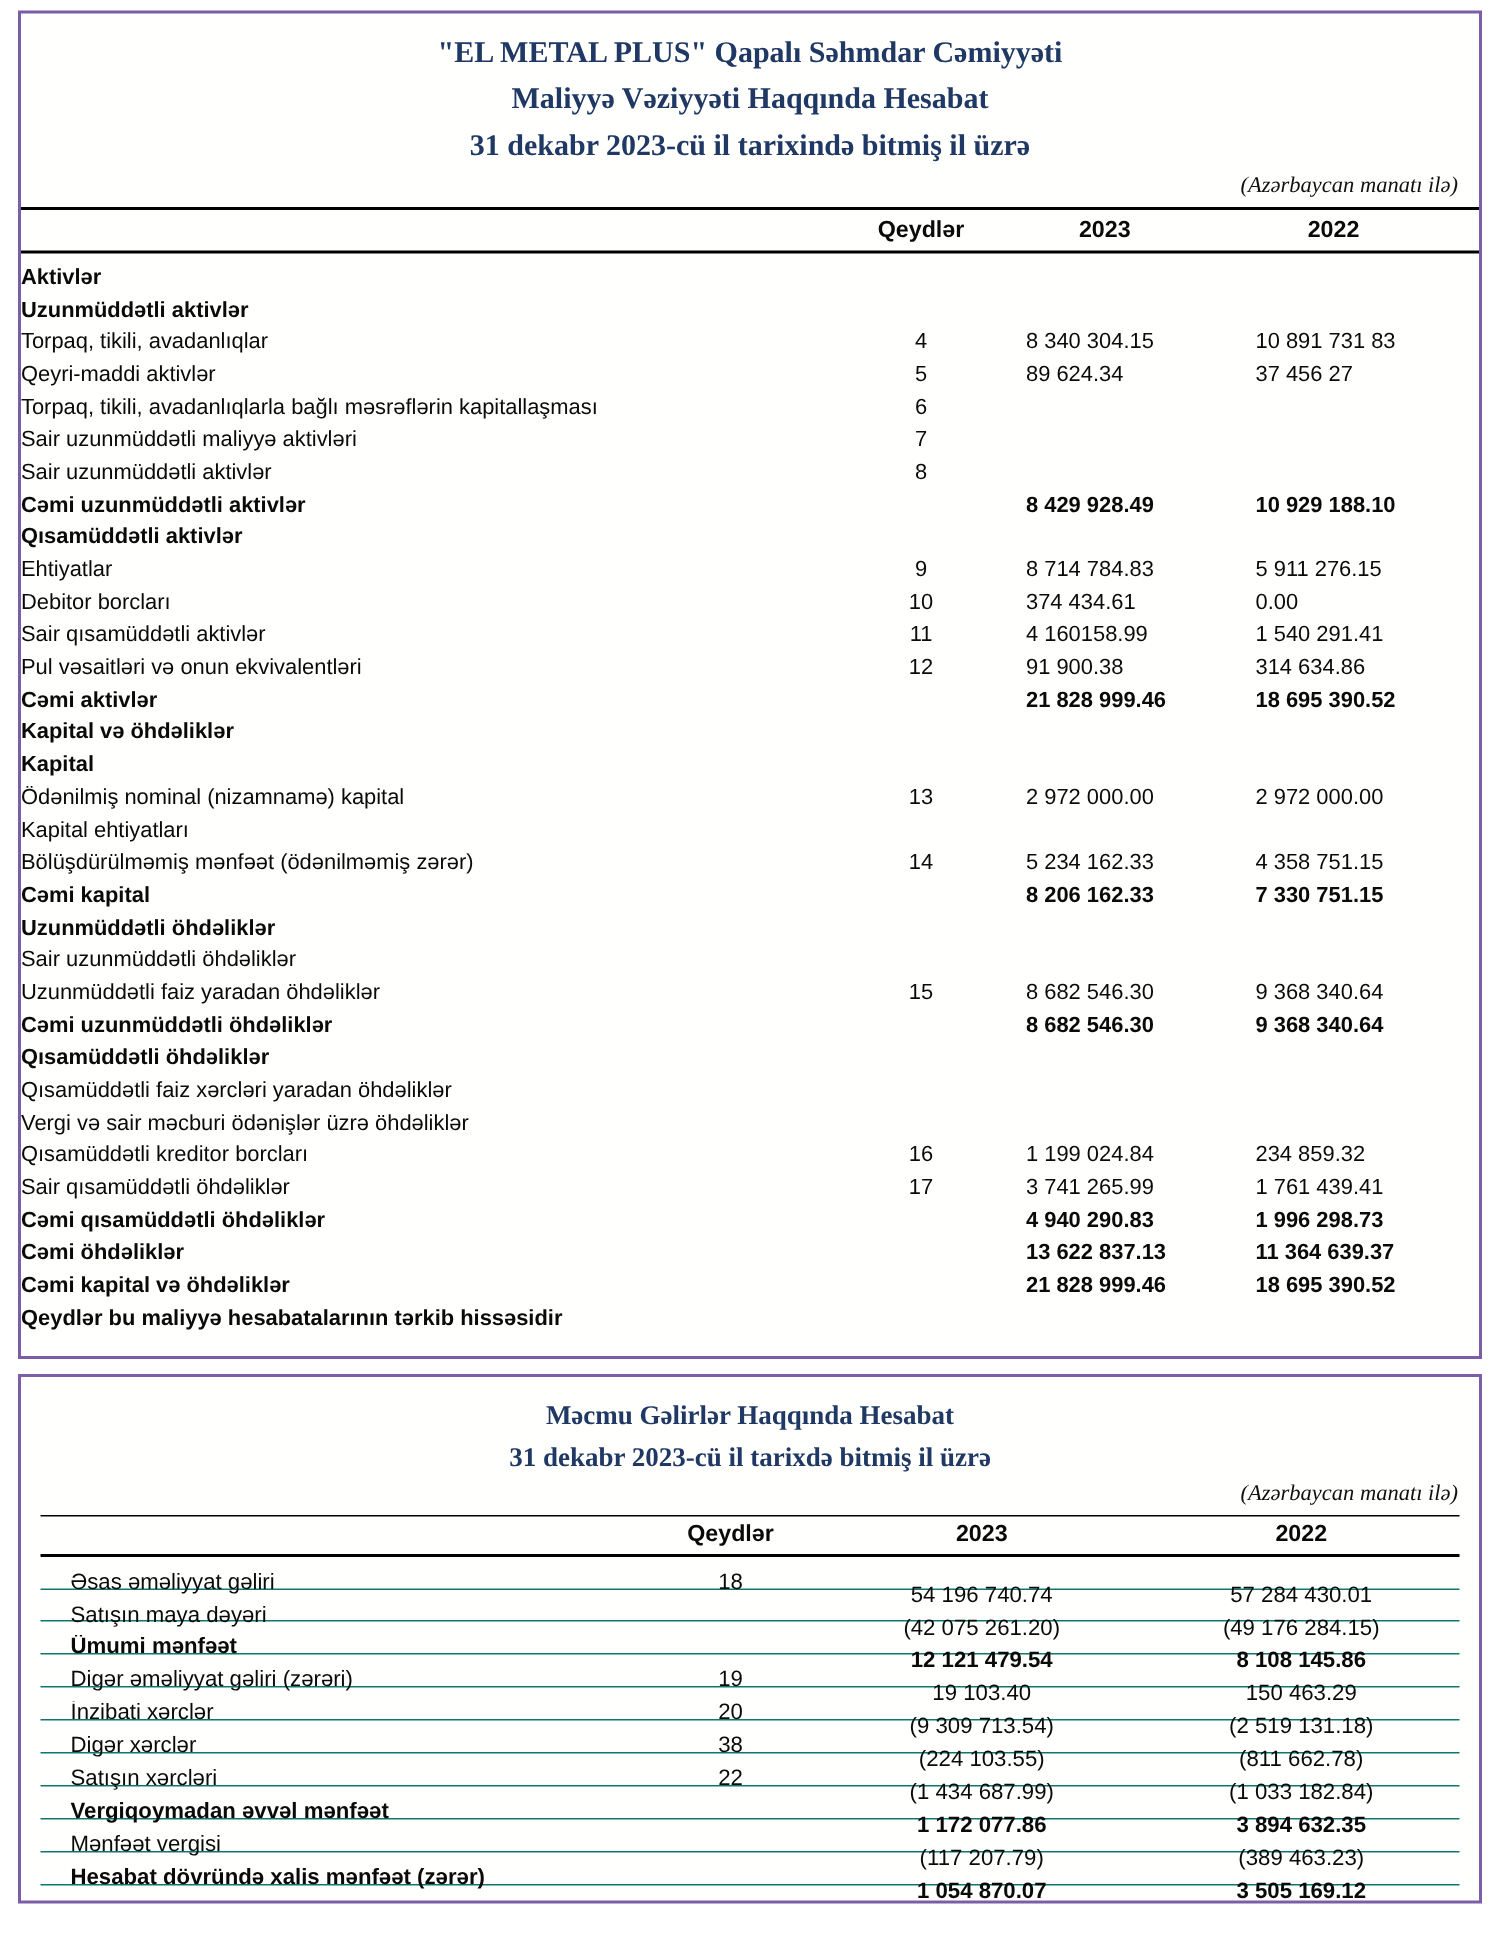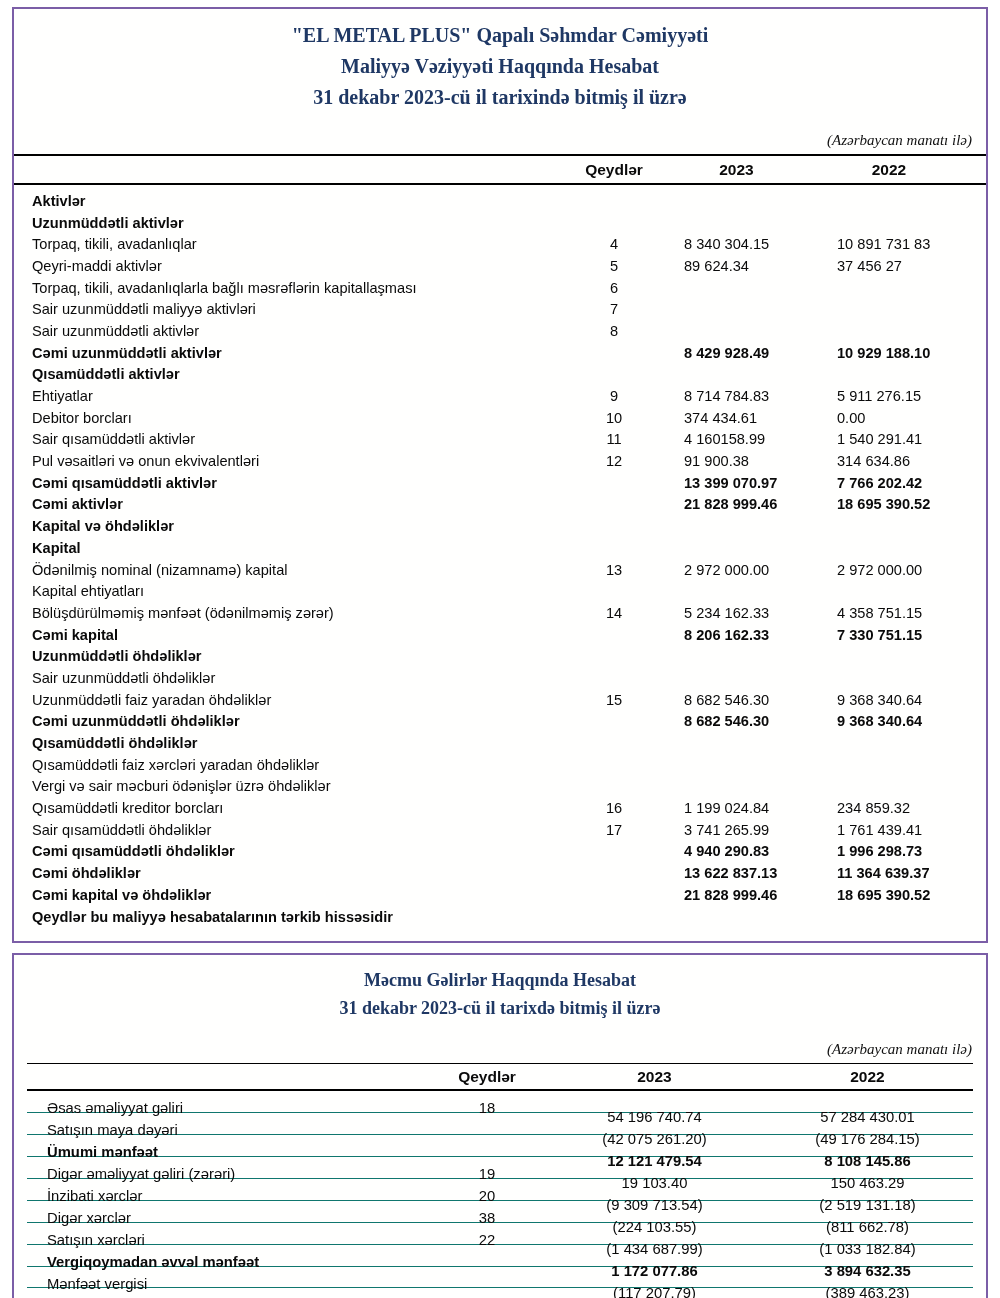--- a/index.html
+++ b/index.html
@@ -2,31 +2,31 @@
 <html><head>
 <meta charset="utf-8">
 <style>
   html,body{margin:0;padding:0;width:1000px;height:1298px;overflow:hidden;background:#ffffff;}
   body{font-family:"Liberation Sans", sans-serif;color:#0a0a0a;padding-top:7px;box-sizing:border-box;}
   .stmt-box{border:2.5px solid #7b5ea7;margin:0 12px;background:#fffffe;box-sizing:border-box;}
   .titles{text-align:center;padding-top:11px;}
   .title-line{font-family:"Liberation Serif", serif;font-weight:bold;font-size:20px;line-height:31px;color:#1f3864;}
   .box2 .title-line{font-size:18px;line-height:28px;text-align:center;}
   .currency-note{height:22px;line-height:22px;text-align:right;padding-right:14px;
-    font-family:"Liberation Serif", serif;font-style:italic;font-size:15px;color:#111;margin-top:16px;}
+    font-family:"Liberation Serif", serif;font-style:italic;font-size:15px;color:#111;}
   
   .s1-header{margin-top:3px;border-top:2px solid #000;border-bottom:2px solid #000;height:27px;
     display:grid;grid-template-columns:555px 90px 155px 1fr;align-items:center;font-weight:bold;font-size:15.5px;}
   .s1-header .h-notes{text-align:center;}
   .s1-header .h-2023{text-align:center;}
   .s1-header .h-2022{text-align:center;padding-right:22px;}
   .s1-rows{padding-top:5px;padding-bottom:14px;}
   .s1-rows .row{display:grid;grid-template-columns:555px 90px 155px 1fr;height:21.7px;align-items:center;font-size:14.6px;}
   .s1-rows .row.bold{font-weight:bold;}
-  .s1-rows .c.label{padding-left:18px;white-space:nowrap;overflow:hidden;}
+  .s1-rows .c.label{white-space:nowrap;overflow:hidden;}
   .s1-rows .c.note{text-align:center;}
   .s1-rows .c.v2023{padding-left:25px;white-space:nowrap;}
   .s1-rows .c.v2022{padding-left:23px;white-space:nowrap;}
   
   .box2{margin-top:10px;}
   .s2-table{margin:3px 13px 0 13px;padding-bottom:0;}
   .s2-header{border-top:1.5px solid #000;border-bottom:2px solid #000;height:25px;
     display:grid;grid-template-columns:400px 120px 215px 1fr;align-items:center;font-weight:bold;font-size:15.5px;}
   .s2-header .h-notes{text-align:center;}
   .s2-header .h-2023{text-align:center;}
@@ -128,26 +128,20 @@
         <div class="c v2023">4 160158.99</div>
         <div class="c v2022">1 540 291.41</div>
       </div>
       <div class="row">
         <div class="c label">Pul vəsaitləri və onun ekvivalentləri</div>
         <div class="c note">12</div>
         <div class="c v2023">91 900.38</div>
         <div class="c v2022">314 634.86</div>
       </div>
       <div class="row bold">
-        <div class="c label">Cəmi qısamüddətli aktivlər</div>
-        <div class="c note"></div>
-        <div class="c v2023">13 399 070.97</div>
-        <div class="c v2022">7 766 202.42</div>
-      </div>
-      <div class="row bold">
         <div class="c label">Cəmi aktivlər</div>
         <div class="c note"></div>
         <div class="c v2023">21 828 999.46</div>
         <div class="c v2022">18 695 390.52</div>
       </div>
       <div class="row bold">
         <div class="c label">Kapital və öhdəliklər</div>
         <div class="c note"></div>
         <div class="c v2023"></div>
         <div class="c v2022"></div>

